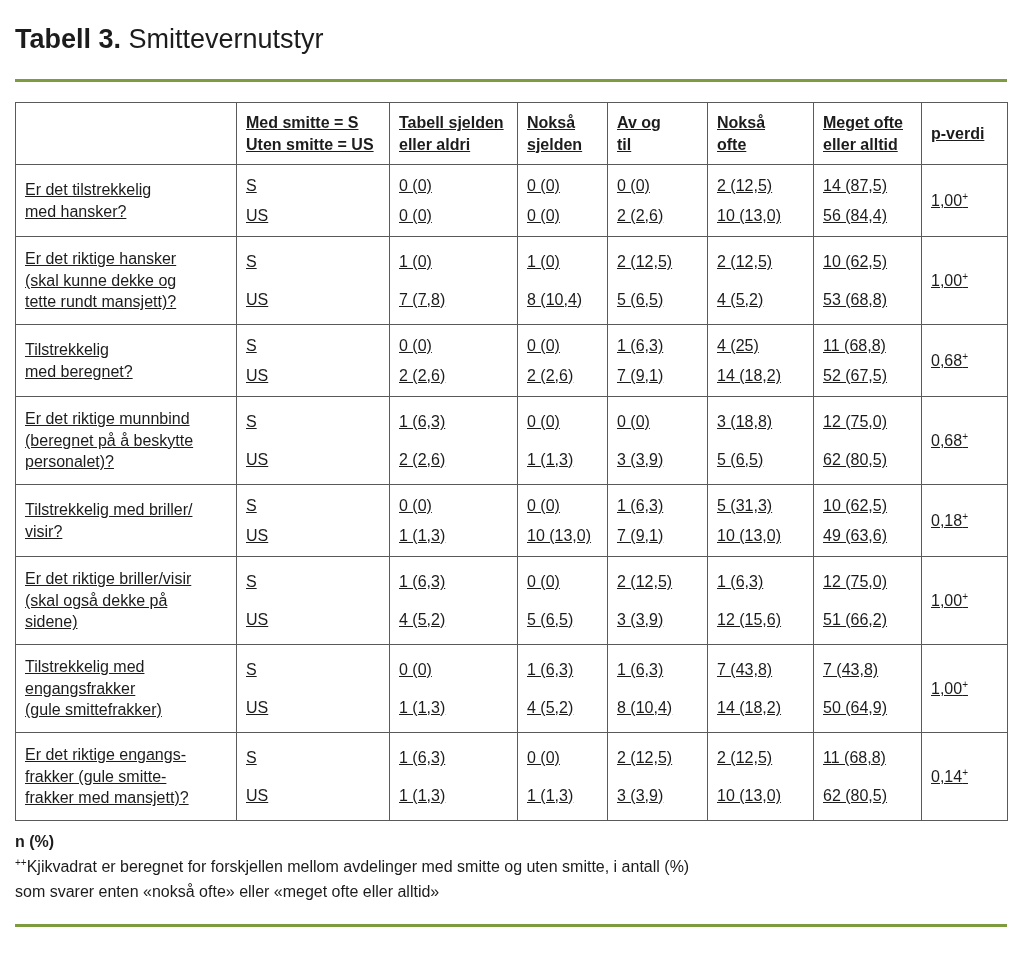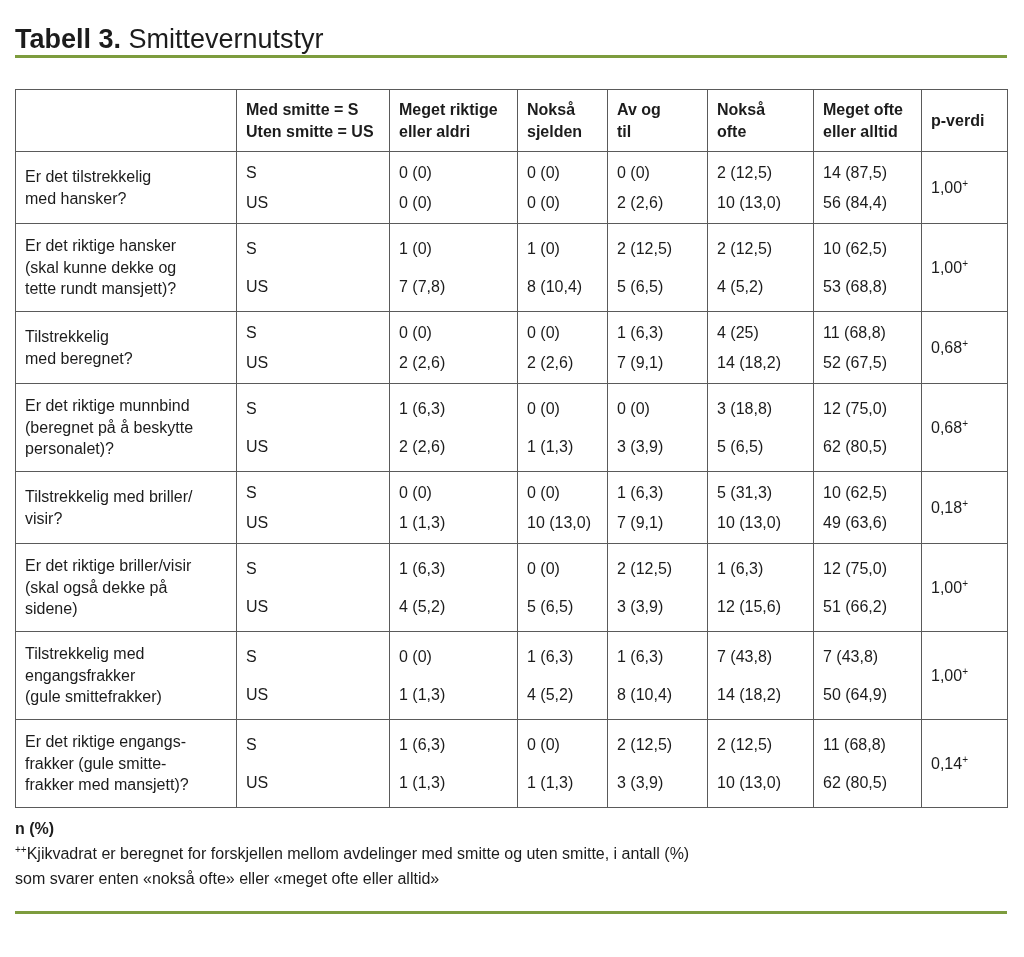--- a/index.html
+++ b/index.html
@@ -7,40 +7,41 @@
     margin: 0; padding: 0;
     width: 1024px; height: 957px;
     background: #ffffff;
     font-family: "Liberation Sans", sans-serif;
     color: #1c1c1c;
     overflow: hidden;
   }
   .page { padding: 0 17px 0 15px; }
 
   .title {
-    margin: 24px 0 0 0;
+    margin: 24px 0 24px 0;
     font-size: 27px;
     line-height: 1.15;
     font-weight: 400;
   }
   .title .bold { font-weight: 700; }
 
   .rule {
     height: 3px;
     background: #7d9c3e;
     border: none;
     margin: 0;
   }
 
   table.data {
     border-collapse: collapse;
     table-layout: fixed;
     width: 992px;
-    margin-top: 31px;
+    margin-top: 20px;
     font-size: 16px;
+    text-decoration: underline;
   }
   table.data th, table.data td {
     border: 1px solid #5a5a5a;
     vertical-align: middle;
     text-align: left;
     padding: 4px 8px 4px 9px;
     line-height: 1.35;
   }
   table.data th {
     font-weight: 700;
@@ -91,21 +92,21 @@
       <col style="width:100px">
         <col style="width:106px">
         <col style="width:108px">
         <col style="width:86px">
     </colgroup>
     <thead>
       <tr class="h-head">
         <th></th>
         <th>Med smitte = S
 Uten smitte = US</th>
-        <th>Meget riktige
+        <th>Tabell sjelden
 eller aldri</th>
         <th>Nokså
 sjelden</th>
         <th>Av og
 til</th>
         <th>Nokså
 ofte</th>
         <th>Meget ofte
 eller alltid</th>
         <th>p-verdi</th>

